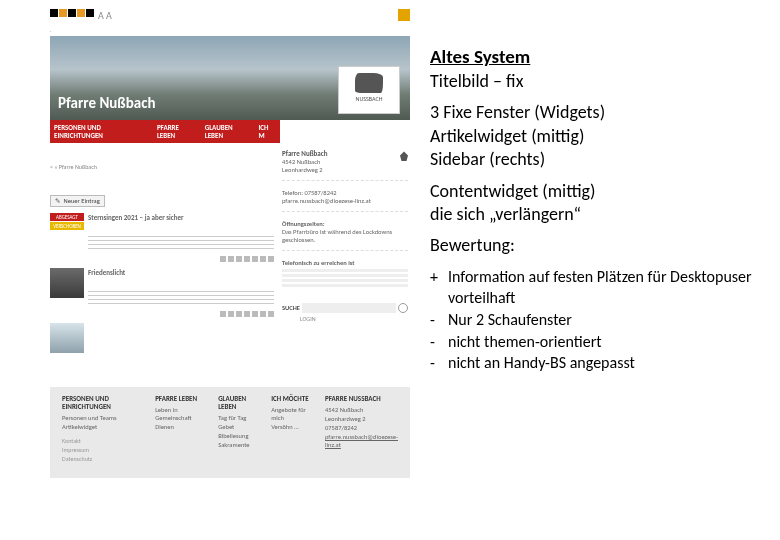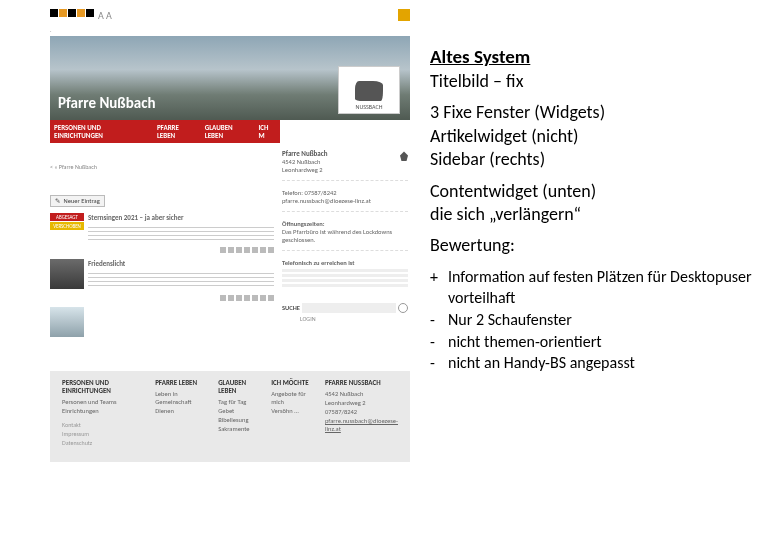--- a/index.html
+++ b/index.html
@@ -78,21 +78,21 @@
     height: 48px;
     background: #fff;
     border: 1px solid #ccc;
     text-align: center;
     font-size: 6px;
     color:#555;
     display:flex;
     flex-direction:column;
     justify-content:flex-end;
     align-items:center;
-    padding-bottom:2px;
+    padding-bottom:10px;
   }
   .hero-badge-blob {
     width: 28px; height: 20px;
     background: #555;
     border-radius: 4px 10px 2px 8px / 8px 4px 10px 2px;
     margin: 4px auto 2px auto;
   }
   .menubar {
     width: 230px;
     background: #c11d1d;
@@ -151,21 +151,21 @@
   .art .txt {
     flex:1;
     font-size:6px;
     color:#888;
   }
   .art .txt .h {
     font-size:7px;
     color:#666;
     font-weight:bold;
     display:block;
-    margin-bottom:5px;
+    margin-bottom:14px;
   }
   .art .txt .lines {
     height: 14px;
     background: repeating-linear-gradient(#ccc 0 1px, transparent 1px 4px);
   }
   .badgecol {
     width: 34px;
     font-size:5px;
     text-align:center;
   }
@@ -373,21 +373,21 @@
           <div class="mag"></div>
         </div>
         <div class="login">LOGIN</div>
       </div>
     </div>
 
     <div class="footer">
       <div class="fcol">
         <div class="fh">PERSONEN UND EINRICHTUNGEN</div>
         <div>Personen und Teams</div>
-        <div>Einrichtungen</div>
+        <div>Artikelwidget</div>
         <div class="meta">
           <div>Kontakt</div>
           <div>Impressum</div>
           <div>Datenschutz</div>
         </div>
       </div>
       <div class="fcol">
         <div class="fh">PFARRE LEBEN</div>
         <div>Leben in Gemeinschaft</div>
         <div>Dienen</div>
@@ -414,25 +414,25 @@
     </div>
   </div>
 
   <div class="right">
     <div class="r-block">
       <div class="r-heading">Altes System</div>
       <div class="r-line">Titelbild – fix</div>
     </div>
     <div class="r-block">
       <div class="r-line">3 Fixe Fenster (Widgets)</div>
-      <div class="r-line">Artikelwidget (nicht)</div>
+      <div class="r-line">Artikelwidget (mittig)</div>
       <div class="r-line">Sidebar (rechts)</div>
     </div>
     <div class="r-block">
-      <div class="r-line">Contentwidget (unten)</div>
+      <div class="r-line">Contentwidget (mittig)</div>
       <div class="r-line">die sich „verlängern“</div>
     </div>
     <div class="r-block">
       <div class="r-line">Bewertung:</div>
     </div>
     <div class="bullets">
       <div class="bul-row">
           <div class="sign">+</div>
           <div class="txt">Information auf festen Plätzen für Desktopuser vorteilhaft</div>
         </div>

